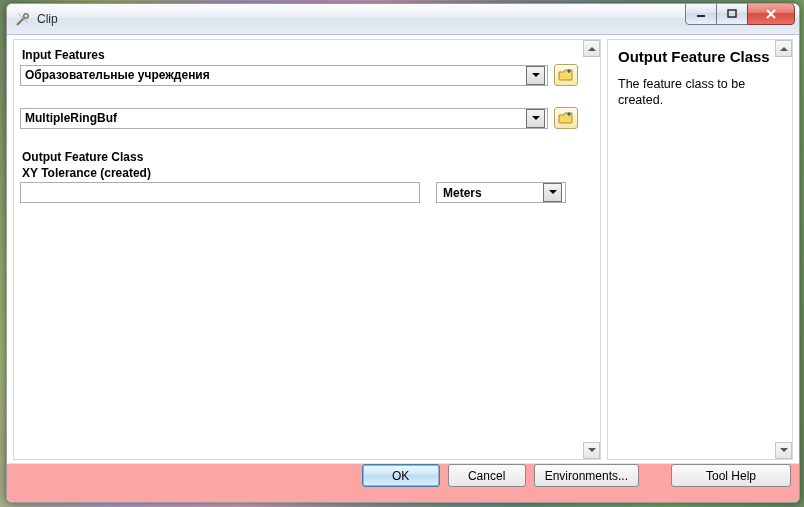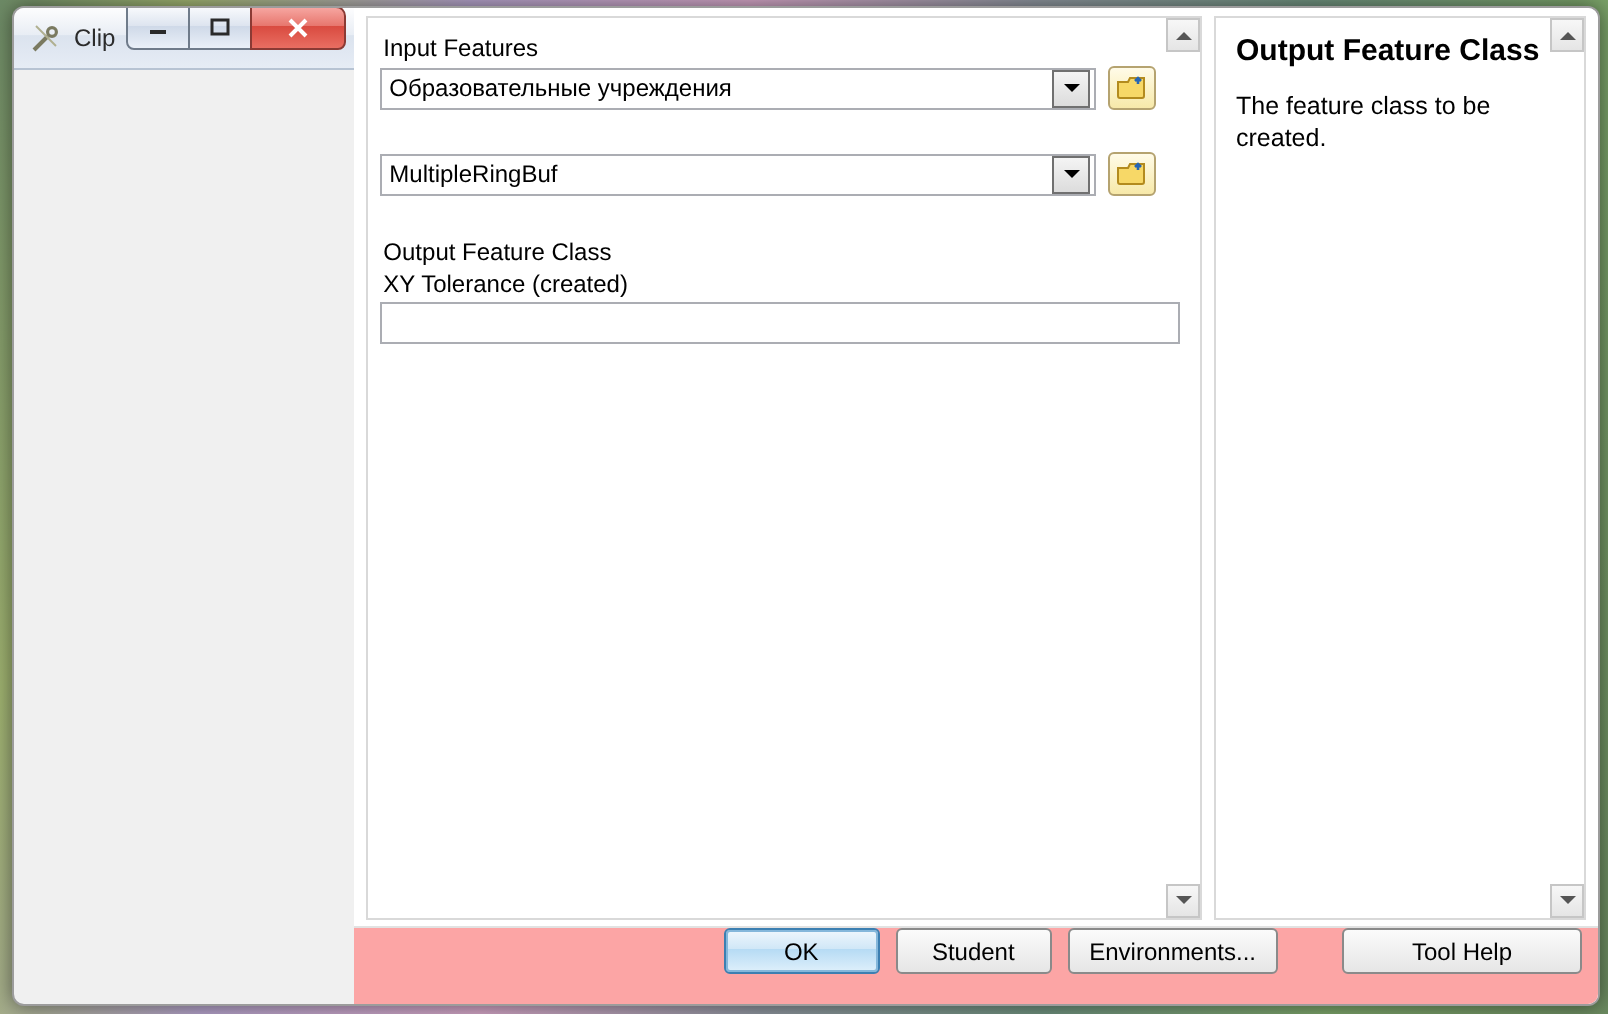--- a/index.html
+++ b/index.html
@@ -10,21 +10,21 @@
     background: linear-gradient(105deg,#6d8a66 0%,#9fb270 10%,#b1a0c7 25%,#cfa2c2 40%,#8b929b 55%,#6d8f7c 70%,#7aa268 85%,#6b8a60 100%);
     overflow: hidden;
   }
   .window {
     position: absolute; left: 6px; top: 3px;
     width: 792px; height: 498px;
     background: #f0f0f0;
     border: 1px solid rgba(0,0,0,0.35);
     border-radius: 6px;
     box-shadow: 0 0 10px rgba(0,0,0,0.5);
-    display: flex; flex-direction: row;
+    display: flex; flex-direction: column;
     overflow: hidden;
   }
   .titlebar {
     height: 30px;
     background: linear-gradient(#fdfdfe,#e8edf4 45%,#dbe3ee 46%,#e6ecf5);
     border-bottom: 1px solid #b7c3d3;
     display: flex; align-items: center;
     padding: 0 4px 0 8px;
     gap: 6px;
   }
@@ -51,20 +51,21 @@
     flex:1; display:flex; flex-direction:column;
     background:#fff;
   }
   .split { flex:1; display:flex; min-height:0; }
   .left-pane {
     flex:1; position:relative;
     border:1px solid #d9d9d9;
     margin:4px 3px 3px 6px;
     background:#fff;
     min-width:0;
+    font-weight:bold;
   }
   .form-area {
     position:absolute; left:0; right:0; top:0; bottom:0;
     overflow:hidden;
   }
   .scroll-up, .scroll-down {
     position:absolute; right:0; width:17px; height:17px;
     background:linear-gradient(#f7f7f7,#e5e5e5);
     border:1px solid #c6c6c6;
     box-sizing:border-box;
@@ -245,19 +246,19 @@
           <div class="help-text">The feature class to be created.</div>
         </div>
         <div class="scroll-down"></div>
       </div>
     </div>
 
     <div class="button-bar">
       <div class="spacer"></div>
       <div class="left-group">
         <button class="btn default" style="min-width:78px;">OK</button>
-        <button class="btn" style="min-width:78px;">Student</button>
+        <button class="btn" style="min-width:78px;">Cancel</button>
         <button class="btn" style="min-width:100px;">Environments...</button>
       </div>
       <button class="btn help">Tool Help</button>
     </div>
   </div>
 </div>
 
 </body></html>

